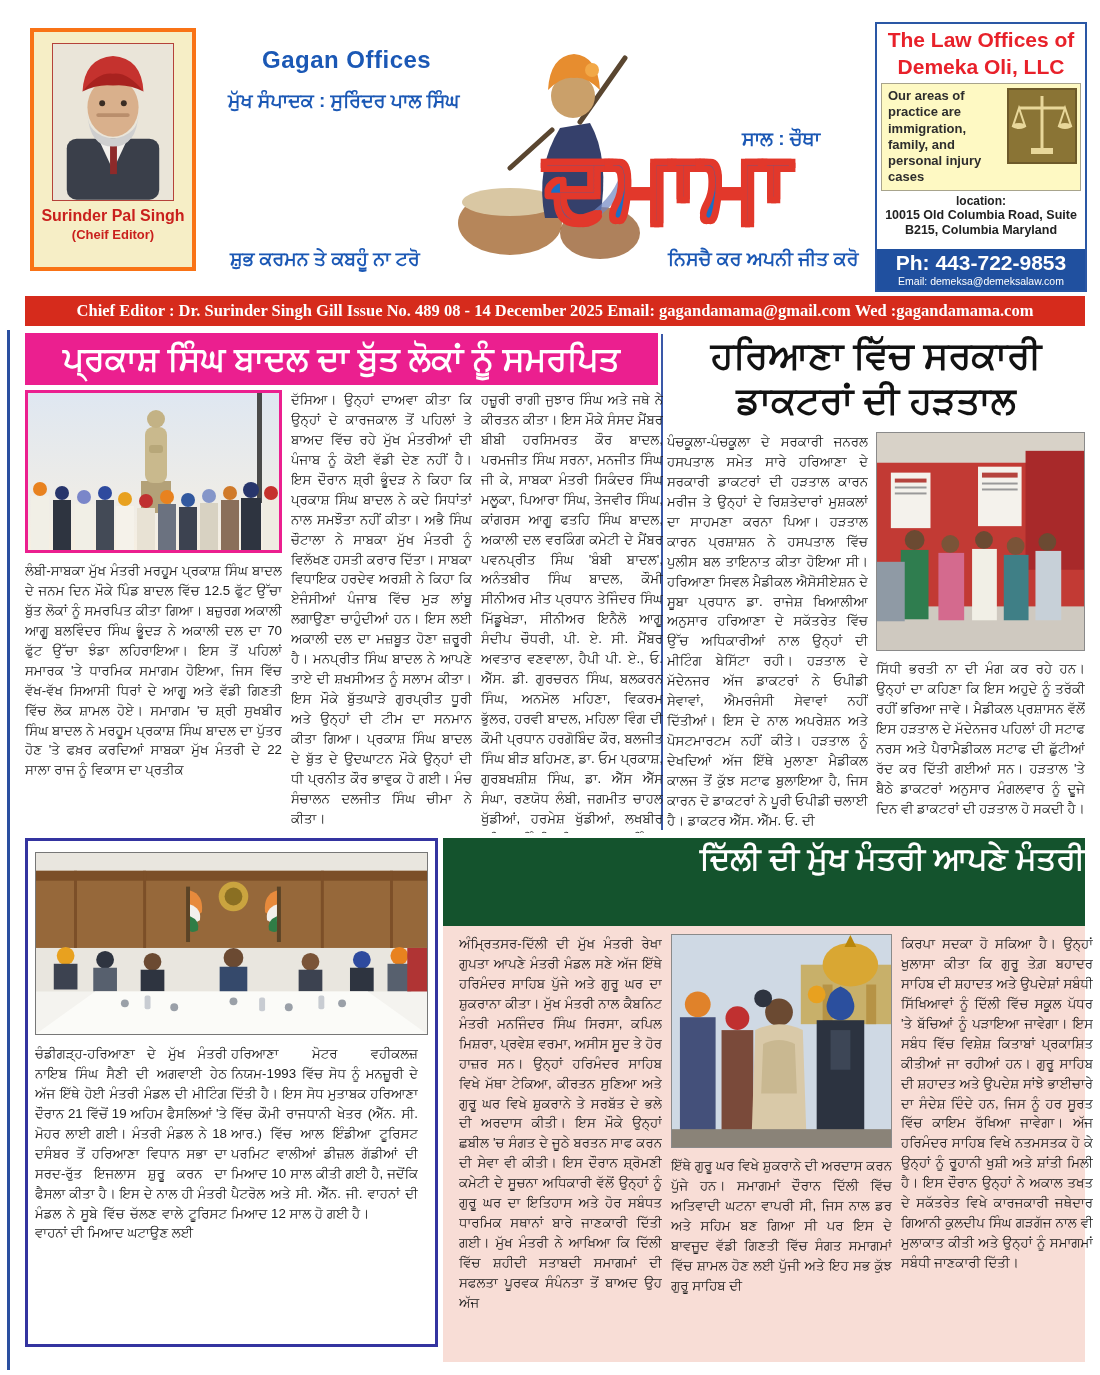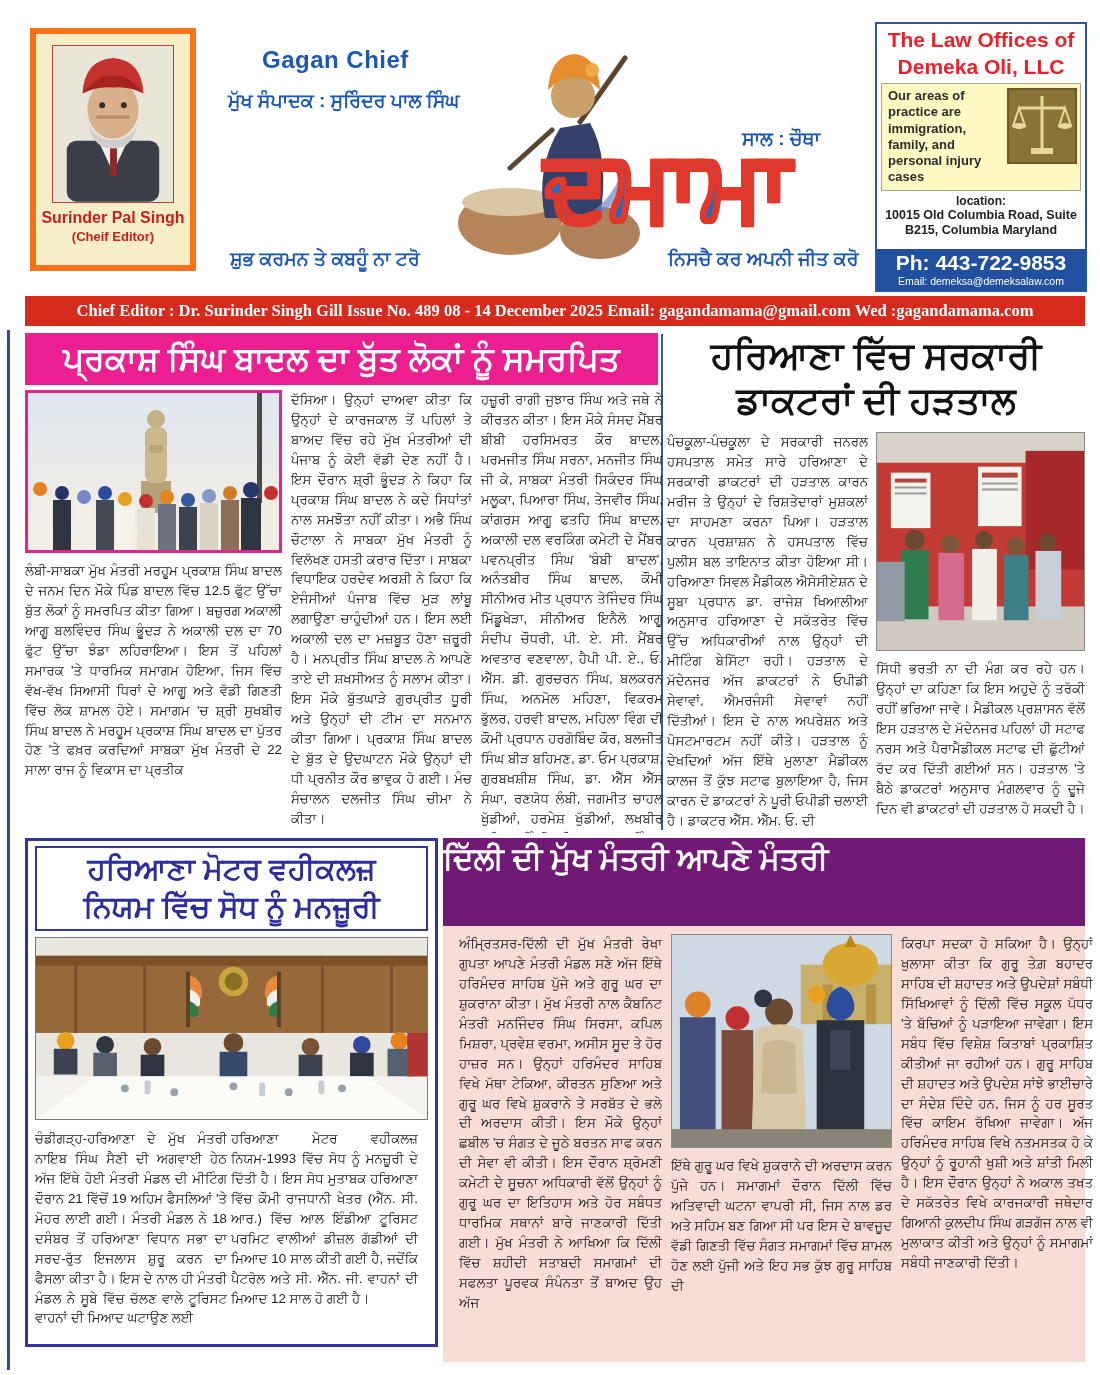--- a/index.html
+++ b/index.html
@@ -1,21 +1,21 @@
 <!DOCTYPE html>
 <html><head>
 <meta charset="utf-8">
 <style>
   html,body{margin:0;padding:0;background:#ffffff;}
   *{box-sizing:border-box;}
   body{font-family:"Liberation Sans","DejaVu Sans",sans-serif;}
   #page{position:relative;width:1100px;height:1375px;background:#fff;overflow:hidden;}
 
   
-  .editor-box{position:absolute;left:30px;top:28px;width:166px;height:243px;background:#f6eec6;border:6px solid #f97316;text-align:center;}
+  .editor-box{position:absolute;left:30px;top:28px;width:166px;height:243px;background:#f6eec6;border:4px solid #f97316;text-align:center;}
   .portrait{width:122px;height:158px;margin:11px auto 6px auto;border:1px solid #b5423a;display:block;background:#e9e4d8;}
   .editor-name{color:#c9201d;font-weight:bold;font-size:16px;margin-top:2px;}
   .editor-title{color:#c9201d;font-weight:bold;font-size:13px;margin-top:2px;}
 
   .gd-english{position:absolute;left:262px;top:46px;color:#1b58b5;font-weight:bold;font-size:24px;letter-spacing:.5px;}
   .gd-editorline{position:absolute;left:228px;top:90px;color:#1b58b5;font-weight:bold;font-size:19px;}
   .masthead-word{position:absolute;color:#1a6ec5;font-weight:bold;-webkit-text-stroke:3px #e2382b;text-stroke:3px #e2382b;text-shadow:2px 2px 0 #e2382b,-2px -2px 0 #e2382b,2px -2px 0 #e2382b,-2px 2px 0 #e2382b;}
   .gd-word1{left:250px;top:100px;font-size:96px;line-height:1;}
   .gd-word2{left:545px;top:138px;font-size:96px;line-height:1;}
   .gd-year{position:absolute;left:742px;top:128px;color:#1b58b5;font-weight:bold;font-size:19px;}
@@ -64,21 +64,21 @@
   
   .a3{position:absolute;left:25px;top:838px;width:413px;height:509px;border:3px solid #3434a0;background:#fff;padding:5px 7px;}
   .a3-headline{border:2px solid #3434a0;color:#2d2d9f;font-weight:bold;font-size:30px;line-height:1.25;text-align:center;padding:2px 0 4px 0;overflow:hidden;}
   .a3-photo{width:100%;height:183px;border:1px solid #777;background:#b9895a;margin:6px 0 5px 0;}
   .a3-cols{display:flex;gap:4px;height:212px;}
   .a3-c1{width:192px;flex:none;}
   .a3-c2{width:187px;flex:none;}
 
   
   .a4{position:absolute;left:443px;top:838px;width:642px;height:524px;background:#f8ddd6;}
-  .a4-headline{height:88px;background:#701a75;color:#fff;font-weight:bold;font-size:31px;line-height:1.38;text-align:left;overflow:hidden;}
+  .a4-headline{height:88px;background:#14532d;color:#fff;font-weight:bold;font-size:31px;line-height:1.38;text-align:right;overflow:hidden;}
   .a4-body{display:flex;gap:9px;padding:8px 7px 0 16px;height:430px;}
   .a4-c1{width:203px;flex:none;}
   .a4-c2{width:221px;flex:none;}
   .a4-photo{width:221px;height:214px;border:1px solid #8a8a8a;background:#d5dde8;margin-bottom:4px;}
   .a4-c3{width:192px;flex:none;}
 </style>
 </head>
 <body>
 
 <div id="page">
@@ -107,21 +107,21 @@
     <ellipse cx="160" cy="215" rx="40" ry="26" fill="#9a6233" opacity="0.8"></ellipse>
     <path d="M120 110 Q95 150 105 200 L160 200 Q170 140 150 105 Z" fill="#35406b"></path>
     <path d="M140 104 L185 40" stroke="#5a4630" stroke-width="5" stroke-linecap="round"></path>
     <path d="M112 112 L70 150" stroke="#5a4630" stroke-width="5" stroke-linecap="round"></path>
     <circle cx="133" cy="78" r="22" fill="#caa06a"></circle>
     <path d="M108 72 Q110 38 134 36 Q158 38 160 72 Q146 58 134 60 Q122 58 108 72Z" fill="#e78d2f"></path>
     <circle cx="152" cy="52" r="7" fill="#f2a847"></circle>
     <path d="M150 200 Q180 180 186 150" stroke="#6f86c2" stroke-width="8" fill="none" opacity="0.7"></path>
   </svg>
 
-  <div class="gd-english">Gagan Chief</div>
+  <div class="gd-english">Gagan Offices</div>
   <div class="gd-editorline">ਮੁੱਖ ਸੰਪਾਦਕ : ਸੁਰਿੰਦਰ ਪਾਲ ਸਿੰਘ</div>
   <div class="masthead-word gd-word2">ਦਮਾਮਾ</div>
   <div class="gd-year">ਸਾਲ : ਚੌਥਾ</div>
   <div class="gd-motto-left">ਸ਼ੁਭ ਕਰਮਨ ਤੇ ਕਬਹੂੰ ਨਾ ਟਰੋ</div>
   <div class="gd-motto-right">ਨਿਸਚੈ ਕਰ ਅਪਨੀ ਜੀਤ ਕਰੋ</div>
 
   <div class="ad-box">
     <div class="ad-title">The Law Offices of</div>
     <div class="ad-title">Demeka Oli, LLC</div>
     <div class="ad-practice">
@@ -235,24 +235,20 @@
           <circle cx="172" cy="110" r="9" fill="#6b4a32"></circle>
             <rect x="160" y="119" width="26" height="70" fill="#c7d0d8"></rect>
           <rect x="0" y="130" width="28" height="60" fill="#8f9aa5"></rect>
         </svg>
         <div class="ptext" style="height:172px;">ਸਿੱਧੀ ਭਰਤੀ ਨਾ ਦੀ ਮੰਗ ਕਰ ਰਹੇ ਹਨ। ਉਨ੍ਹਾਂ ਦਾ ਕਹਿਣਾ ਕਿ ਇਸ ਅਹੁਦੇ ਨੂੰ ਤਰੱਕੀ ਰਹੀਂ ਭਰਿਆ ਜਾਵੇ। ਮੈਡੀਕਲ ਪ੍ਰਸ਼ਾਸਨ ਵੱਲੋਂ ਇਸ ਹੜਤਾਲ ਦੇ ਮੱਦੇਨਜਰ ਪਹਿਲਾਂ ਹੀ ਸਟਾਫ ਨਰਸ ਅਤੇ ਪੈਰਾਮੈਡੀਕਲ ਸਟਾਫ ਦੀ ਛੁੱਟੀਆਂ ਰੱਦ ਕਰ ਦਿੱਤੀ ਗਈਆਂ ਸਨ। ਹੜਤਾਲ 'ਤੇ ਬੈਠੇ ਡਾਕਟਰਾਂ ਅਨੁਸਾਰ ਮੰਗਲਵਾਰ ਨੂੰ ਦੂਜੇ ਦਿਨ ਵੀ ਡਾਕਟਰਾਂ ਦੀ ਹੜਤਾਲ ਹੋ ਸਕਦੀ ਹੈ।</div>
       </div>
     </div>
   </div>
 
   <div class="a3">
-    <div class="a3-headline">
-      <div>ਹਰਿਆਣਾ ਮੋਟਰ ਵਹੀਕਲਜ਼</div>
-      <div>ਨਿਯਮ ਵਿੱਚ ਸੋਧ ਨੂੰ ਮਨਜ਼ੂਰੀ</div>
-    </div>
     <svg class="a3-photo" viewBox="0 0 396 183" preserveAspectRatio="none">
       <rect width="396" height="183" fill="#e9e6df"></rect>
       <rect x="0" y="18" width="396" height="78" fill="#96683a"></rect>
       <rect x="0" y="18" width="396" height="10" fill="#7c4f28"></rect>
       <g stroke="#7c4f28" stroke-width="3">
         <line x1="40" y1="18" x2="40" y2="96"></line>
           <line x1="110" y1="18" x2="110" y2="96"></line>
         <line x1="290" y1="18" x2="290" y2="96"></line>
           <line x1="360" y1="18" x2="360" y2="96"></line>
       </g>
@@ -328,19 +324,19 @@
           <path d="M84 96 Q108 84 132 96 L136 214 L80 214 Z" fill="#d9c9a8"></path>
           <path d="M92 110 Q108 102 124 110 L126 160 L90 160 Z" fill="#c9b891"></path>
           <circle cx="170" cy="72" r="14" fill="#2b4f9e"></circle>
           <path d="M170 52 q16 6 12 24 l-24 0 q-4 -18 12 -24Z" fill="#2b4f9e"></path>
           <rect x="146" y="86" width="48" height="128" fill="#2c3340"></rect>
           <rect x="160" y="96" width="20" height="40" fill="#3d4656"></rect>
           <circle cx="146" cy="60" r="9" fill="#e8a11f"></circle>
           <circle cx="92" cy="64" r="9" fill="#2e3440"></circle>
           <rect x="0" y="196" width="221" height="18" fill="#8a8378"></rect>
         </svg>
-        <div class="ptext" style="height:204px;font-family:Liberation Serif, serif;">ਇੱਥੇ ਗੁਰੂ ਘਰ ਵਿਖੇ ਸ਼ੁਕਰਾਨੇ ਦੀ ਅਰਦਾਸ ਕਰਨ ਪੁੱਜੇ ਹਨ। ਸਮਾਗਮਾਂ ਦੌਰਾਨ ਦਿੱਲੀ ਵਿੱਚ ਅਤਿਵਾਦੀ ਘਟਨਾ ਵਾਪਰੀ ਸੀ, ਜਿਸ ਨਾਲ ਡਰ ਅਤੇ ਸਹਿਮ ਬਣ ਗਿਆ ਸੀ ਪਰ ਇਸ ਦੇ ਬਾਵਜੂਦ ਵੱਡੀ ਗਿਣਤੀ ਵਿੱਚ ਸੰਗਤ ਸਮਾਗਮਾਂ ਵਿੱਚ ਸ਼ਾਮਲ ਹੋਣ ਲਈ ਪੁੱਜੀ ਅਤੇ ਇਹ ਸਭ ਕੁੱਝ ਗੁਰੂ ਸਾਹਿਬ ਦੀ</div>
+        <div class="ptext" style="height:204px;">ਇੱਥੇ ਗੁਰੂ ਘਰ ਵਿਖੇ ਸ਼ੁਕਰਾਨੇ ਦੀ ਅਰਦਾਸ ਕਰਨ ਪੁੱਜੇ ਹਨ। ਸਮਾਗਮਾਂ ਦੌਰਾਨ ਦਿੱਲੀ ਵਿੱਚ ਅਤਿਵਾਦੀ ਘਟਨਾ ਵਾਪਰੀ ਸੀ, ਜਿਸ ਨਾਲ ਡਰ ਅਤੇ ਸਹਿਮ ਬਣ ਗਿਆ ਸੀ ਪਰ ਇਸ ਦੇ ਬਾਵਜੂਦ ਵੱਡੀ ਗਿਣਤੀ ਵਿੱਚ ਸੰਗਤ ਸਮਾਗਮਾਂ ਵਿੱਚ ਸ਼ਾਮਲ ਹੋਣ ਲਈ ਪੁੱਜੀ ਅਤੇ ਇਹ ਸਭ ਕੁੱਝ ਗੁਰੂ ਸਾਹਿਬ ਦੀ</div>
       </div>
       <div class="a4-c3 ptext">ਕਿਰਪਾ ਸਦਕਾ ਹੋ ਸਕਿਆ ਹੈ। ਉਨ੍ਹਾਂ ਖੁਲਾਸਾ ਕੀਤਾ ਕਿ ਗੁਰੂ ਤੇਗ਼ ਬਹਾਦਰ ਸਾਹਿਬ ਦੀ ਸ਼ਹਾਦਤ ਅਤੇ ਉਪਦੇਸ਼ਾਂ ਸਬੰਧੀ ਸਿੱਖਿਆਵਾਂ ਨੂੰ ਦਿੱਲੀ ਵਿੱਚ ਸਕੂਲ ਪੱਧਰ 'ਤੇ ਬੱਚਿਆਂ ਨੂੰ ਪੜਾਇਆ ਜਾਵੇਗਾ। ਇਸ ਸਬੰਧ ਵਿੱਚ ਵਿਸ਼ੇਸ਼ ਕਿਤਾਬਾਂ ਪ੍ਰਕਾਸ਼ਿਤ ਕੀਤੀਆਂ ਜਾ ਰਹੀਆਂ ਹਨ। ਗੁਰੂ ਸਾਹਿਬ ਦੀ ਸ਼ਹਾਦਤ ਅਤੇ ਉਪਦੇਸ਼ ਸਾਂਝੇ ਭਾਈਚਾਰੇ ਦਾ ਸੰਦੇਸ਼ ਦਿੰਦੇ ਹਨ, ਜਿਸ ਨੂੰ ਹਰ ਸੂਰਤ ਵਿੱਚ ਕਾਇਮ ਰੱਖਿਆ ਜਾਵੇਗਾ। ਅੱਜ ਹਰਿਮੰਦਰ ਸਾਹਿਬ ਵਿਖੇ ਨਤਮਸਤਕ ਹੋ ਕੇ ਉਨ੍ਹਾਂ ਨੂੰ ਰੂਹਾਨੀ ਖੁਸ਼ੀ ਅਤੇ ਸ਼ਾਂਤੀ ਮਿਲੀ ਹੈ। ਇਸ ਦੌਰਾਨ ਉਨ੍ਹਾਂ ਨੇ ਅਕਾਲ ਤਖਤ ਦੇ ਸਕੱਤਰੇਤ ਵਿਖੇ ਕਾਰਜਕਾਰੀ ਜਥੇਦਾਰ ਗਿਆਨੀ ਕੁਲਦੀਪ ਸਿੰਘ ਗੜਗੱਜ ਨਾਲ ਵੀ ਮੁਲਾਕਾਤ ਕੀਤੀ ਅਤੇ ਉਨ੍ਹਾਂ ਨੂੰ ਸਮਾਗਮਾਂ ਸਬੰਧੀ ਜਾਣਕਾਰੀ ਦਿੱਤੀ।</div>
     </div>
   </div>
 
 </div>
 
 </body></html>

